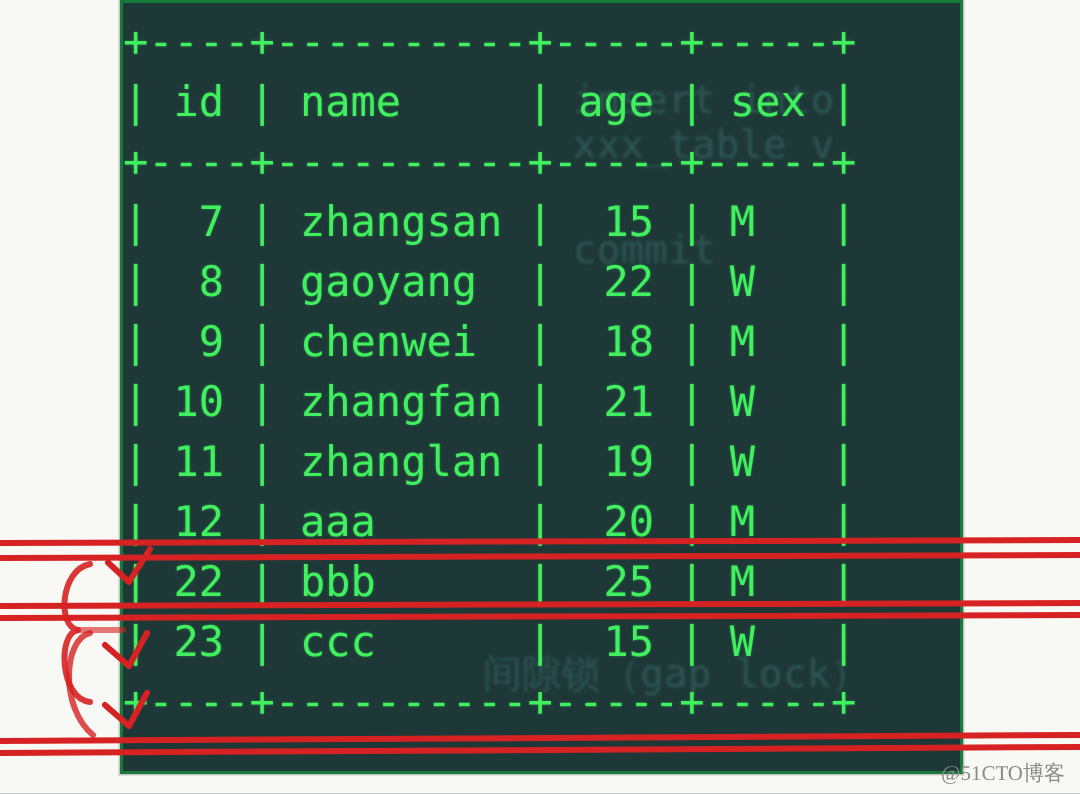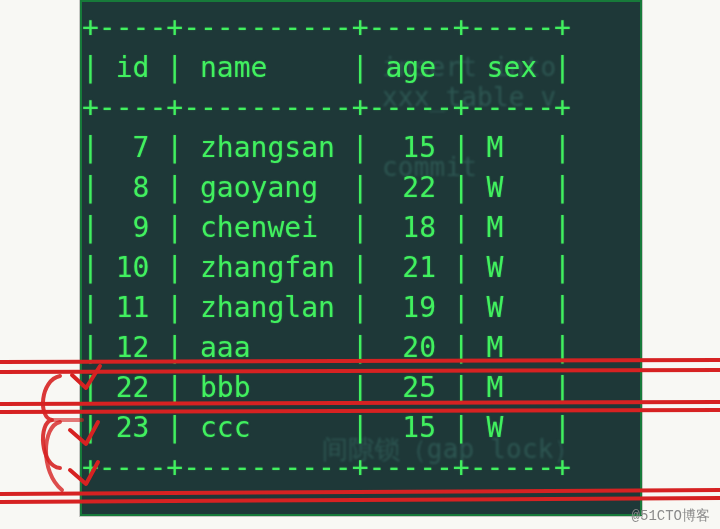--- a/index.html
+++ b/index.html
@@ -52,21 +52,21 @@
   svg.anno {
     position: absolute;
     left: 0; top: 0;
     width: 720px; height: 529px;
     pointer-events: none;
   }
   .watermark {
     position: absolute;
     right: 10px;
     bottom: 4px;
-    font-family: Liberation Mono, monospace;
+    font-family: Liberation Serif, serif;
     font-size: 14px;
     color: #8a8a8a;
   }
 </style>
 </head>
 <body>
 
 <div class="terminal">
   <span class="ghost g1">insert into xxx_table v</span>
   <span class="ghost g2">commit</span>

